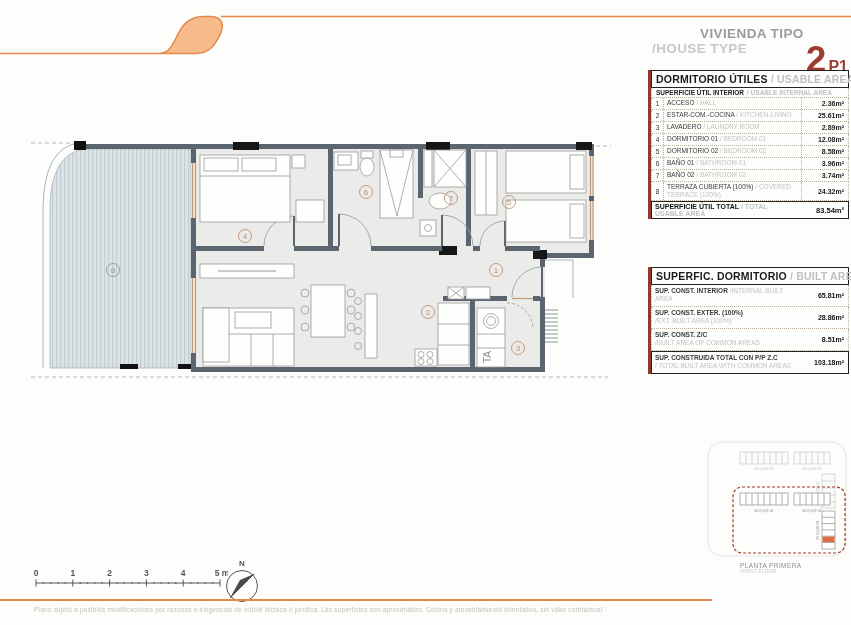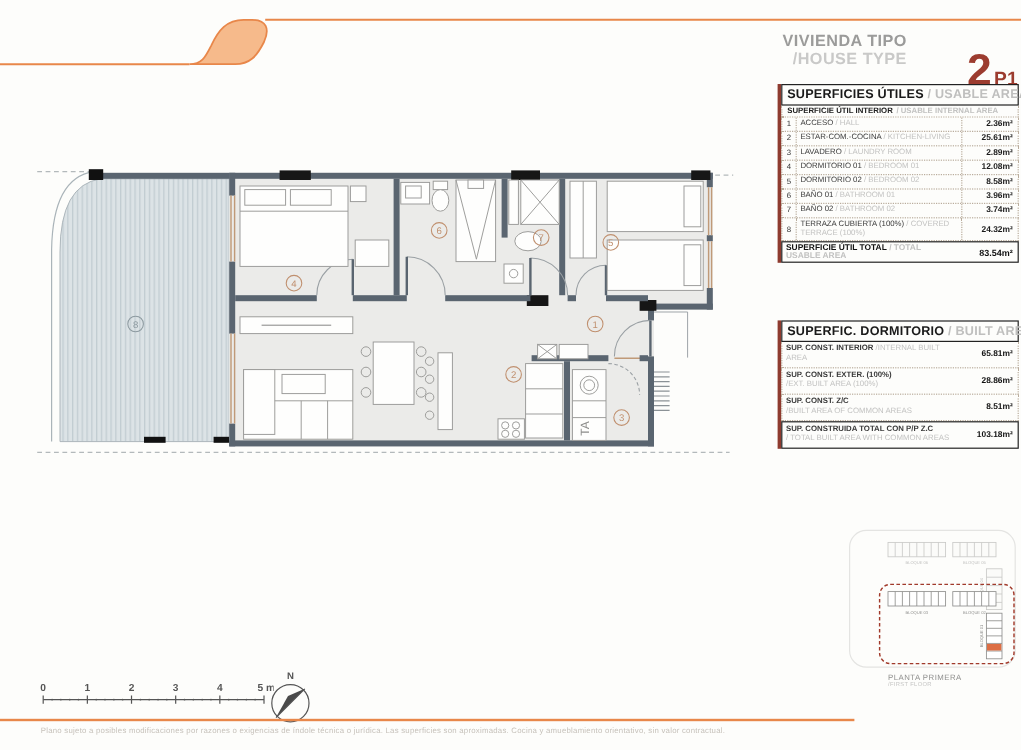--- a/index.html
+++ b/index.html
@@ -1,21 +1,21 @@
 <!DOCTYPE html>
 <html><head>
 <meta charset="utf-8">
 <style>
   html,body{margin:0;padding:0;background:#fff;}
   #sheet{position:relative;width:851px;height:625px;background:#FDFDFB;overflow:hidden;
          font-family:"Liberation Sans",sans-serif;}
   .abs{position:absolute;}
   
-  .hdr-es{font-size:13.5px;font-weight:bold;color:#9B9B9A;letter-spacing:.4px;}
-  .hdr-en{font-size:13.5px;font-weight:bold;color:#C9C9C8;letter-spacing:.4px;text-align:right;}
+  .hdr-es{font-size:13.5px;font-weight:bold;color:#9B9B9A;letter-spacing:.4px;margin-left:48px;}
+  .hdr-en{font-size:13.5px;font-weight:bold;color:#C9C9C8;letter-spacing:.4px;}
   .unit-num{font-size:37px;font-weight:bold;color:#9C3C2F;line-height:1;}
   .unit-fl{font-size:16px;font-weight:bold;color:#9C3C2F;margin-left:2px;margin-top:36px;}
   
   .tbl{position:absolute;left:648px;width:201px;background:#FDFDFB;border-left:3px solid #8E3B2F;box-sizing:border-box;}
   .tbl-hd{border:1px solid #222;padding:2px 4px;display:flex;align-items:baseline;gap:3px;background:#FDFDFB;}
   .tbl-hd .t1{font-size:10.5px;font-weight:bold;color:#1a1a1a;letter-spacing:.2px;white-space:nowrap;}
   .tbl-hd .t2{font-size:10.5px;font-weight:bold;color:#BFBFBE;letter-spacing:.2px;white-space:nowrap;}
   .tbl-sub{border-left:1px dotted #B9AC9C;border-right:1px dotted #B9AC9C;border-bottom:1px dotted #B9AC9C;
            padding:1px 4px;display:flex;gap:3px;align-items:baseline;}
   .tbl-sub .s1{font-size:6.5px;font-weight:bold;color:#222;}
@@ -63,21 +63,21 @@
     <div class="hdr-es">VIVIENDA TIPO</div>
     <div class="hdr-en">/HOUSE TYPE</div>
   </div>
   <div class="abs" style="left:770px;top:22px;width:78px;display:flex;align-items:baseline;justify-content:flex-end;">
     <span class="unit-num">2</span>
     <span class="unit-fl">P1</span>
   </div>
 
   <div class="tbl" style="top:70px;">
     <div class="tbl-hd">
-      <span class="t1">SUPERFICIES ÚTILES</span>
+      <span class="t1">DORMITORIO ÚTILES</span>
       <span class="t2">/ USABLE AREA</span>
     </div>
     <div class="tbl-sub">
       <span class="s1">SUPERFICIE ÚTIL INTERIOR</span>
       <span class="s2">/ USABLE INTERNAL AREA</span>
     </div>
     <div class="t-row">
       <span class="t-num">1</span>
       <span class="t-name"><span class="es">ACCESO</span> <span class="en">/ HALL</span></span>
       <span class="t-val">2.36m²</span>

